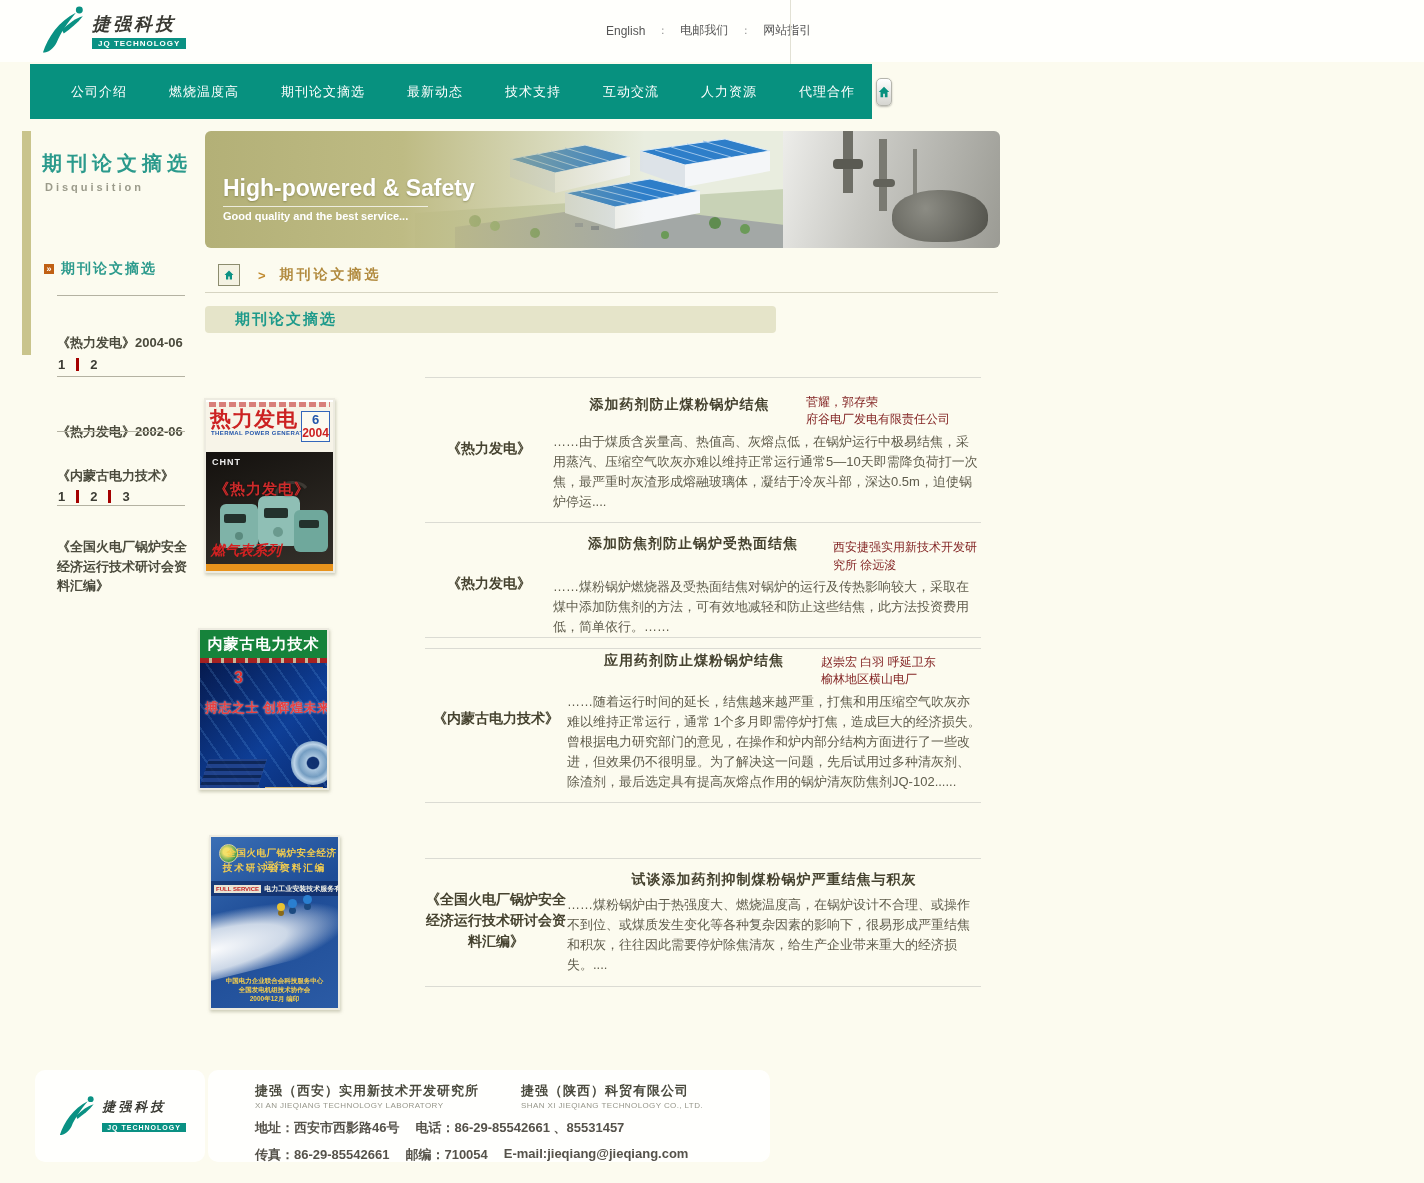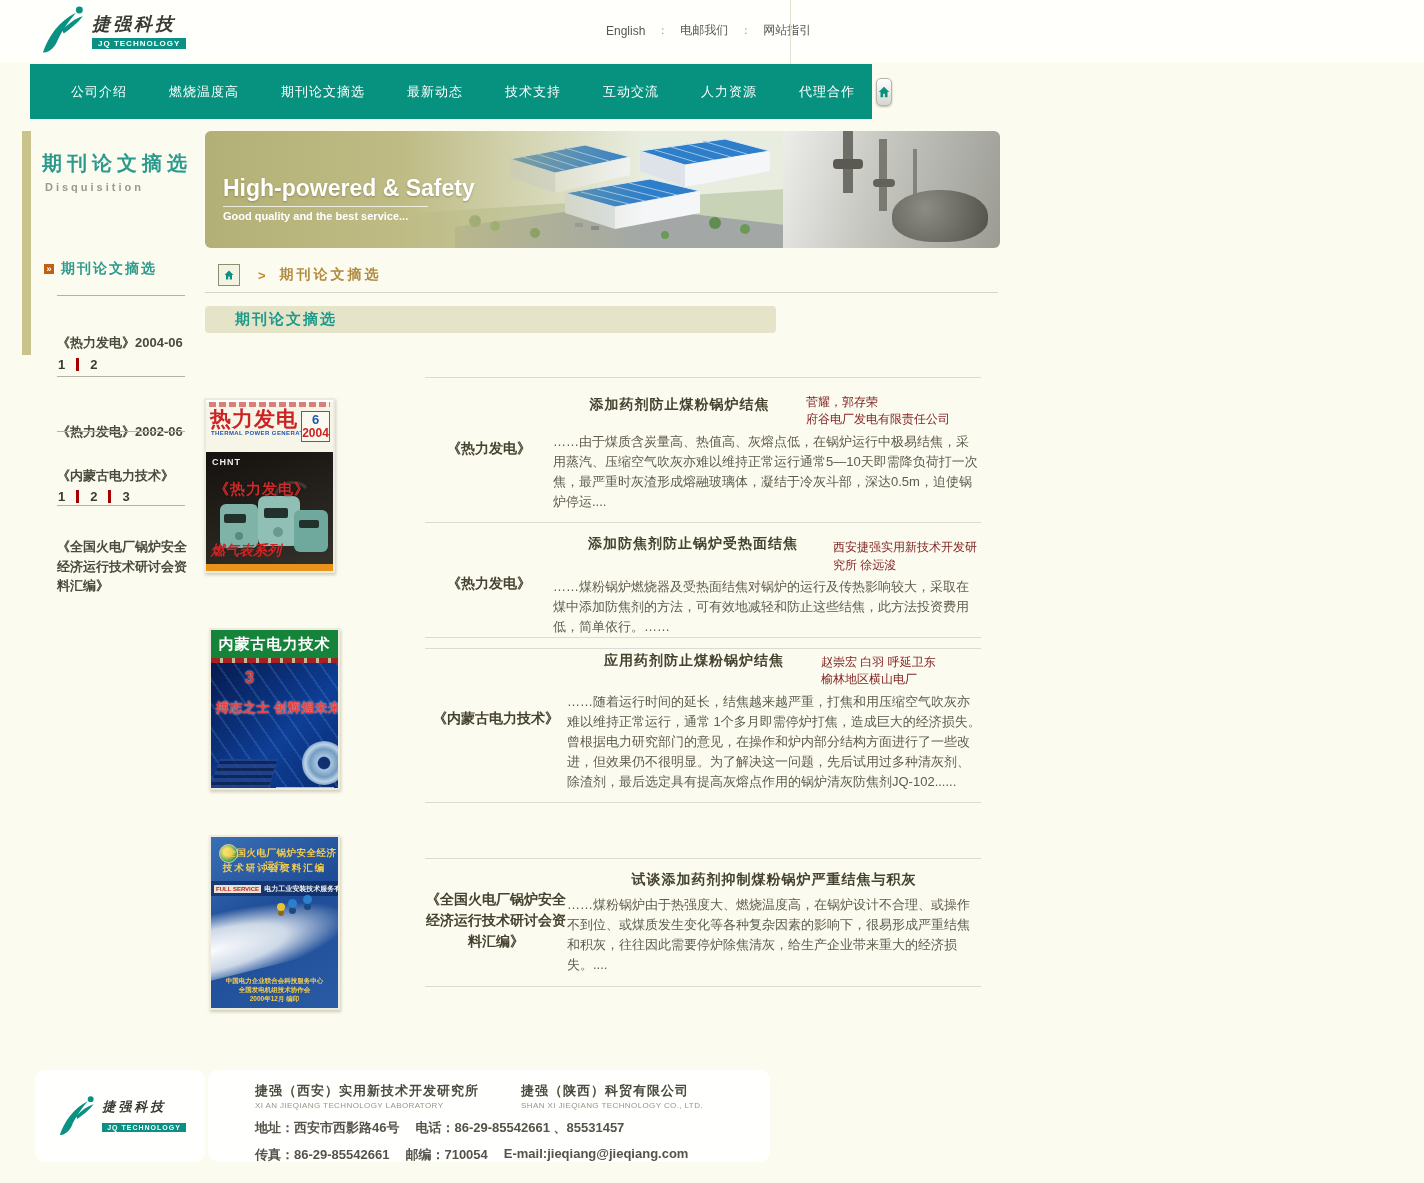--- a/index.html
+++ b/index.html
@@ -83,21 +83,21 @@
   .c1-issue{position:absolute;right:3px;top:9px;width:27px;border:1px solid #3366BB;background:#FCFAF0;text-align:center;padding:1px 0;}
   .c1-issue-n{font-size:13px;font-weight:bold;color:#2255AA;line-height:1;}
   .c1-issue-y{font-size:12px;font-weight:bold;color:#CC2222;}
   .c1-body{position:relative;height:112px;background:linear-gradient(160deg,#14110E,#34302A);}
   .c1-brand{position:absolute;left:6px;top:5px;color:#EDEDED;font-size:9px;font-weight:bold;letter-spacing:1px;}
   .c1-meters{position:absolute;left:0;top:14px;}
   .c1-overlay{position:absolute;left:8px;top:28px;color:rgba(225,45,45,.9);font-size:15px;font-weight:bold;letter-spacing:1px;text-shadow:0 0 2px rgba(0,0,0,.6);}
   .c1-caption{position:absolute;left:5px;bottom:4px;color:#D42222;font-size:14px;font-weight:900;font-style:italic;}
   .c1-foot{height:13px;background:#E8931C;}
   
-  .cover2{left:209px;top:628px;height:162px;}
+  .cover2{left:198px;top:628px;height:162px;}
   .c2-mast{height:28px;background:#16833B;color:#FFFFFF;font-size:15px;font-weight:bold;text-align:center;line-height:28px;letter-spacing:1px;}
   .c2-strip{height:5px;background:repeating-linear-gradient(90deg,#A42222 0 9px,#C8B89A 9px 12px);}
   .c2-body{position:relative;height:140px;background:linear-gradient(135deg,#061A4E 0%,#0E3E96 55%,#0A2A6E 100%);overflow:hidden;}
   .c2-circuit{position:absolute;left:0;top:0;width:100%;height:100%;background:repeating-linear-gradient(55deg,rgba(120,190,255,.16) 0 2px,rgba(0,0,0,0) 2px 14px);}
   .c2-issue{position:absolute;left:34px;top:6px;color:#E03030;font-size:16px;font-weight:900;text-shadow:0 0 2px #fff;}
   .c2-slogan{position:absolute;left:5px;top:36px;color:#E84040;font-size:13px;font-weight:700;letter-spacing:.5px;text-shadow:0 0 2px rgba(255,255,255,.85);white-space:nowrap;}
   .c2-cd{position:absolute;right:-8px;bottom:18px;width:44px;height:44px;border-radius:50%;background:radial-gradient(circle,#10306E 18%,#B9D4E8 22%,#7FA8C8 45%,#CFE4F2 60%,#5E88B0 80%);opacity:.9;}
   .c2-kbd{position:absolute;left:4px;bottom:14px;width:58px;height:30px;background:repeating-linear-gradient(0deg,#24448C 0 4px,#0E2450 4px 7px),repeating-linear-gradient(90deg,rgba(255,255,255,.25) 0 4px,rgba(0,0,0,0) 4px 7px);transform:skewX(-18deg);opacity:.85;}
   .c2-year{position:absolute;left:4px;bottom:2px;color:#F0F0F0;font-size:9px;font-weight:bold;letter-spacing:1px;}
   .c2-smallbars{position:absolute;right:4px;bottom:4px;width:58px;height:12px;background:repeating-linear-gradient(0deg,rgba(250,210,120,.85) 0 2px,rgba(0,0,0,0) 2px 5px);}

